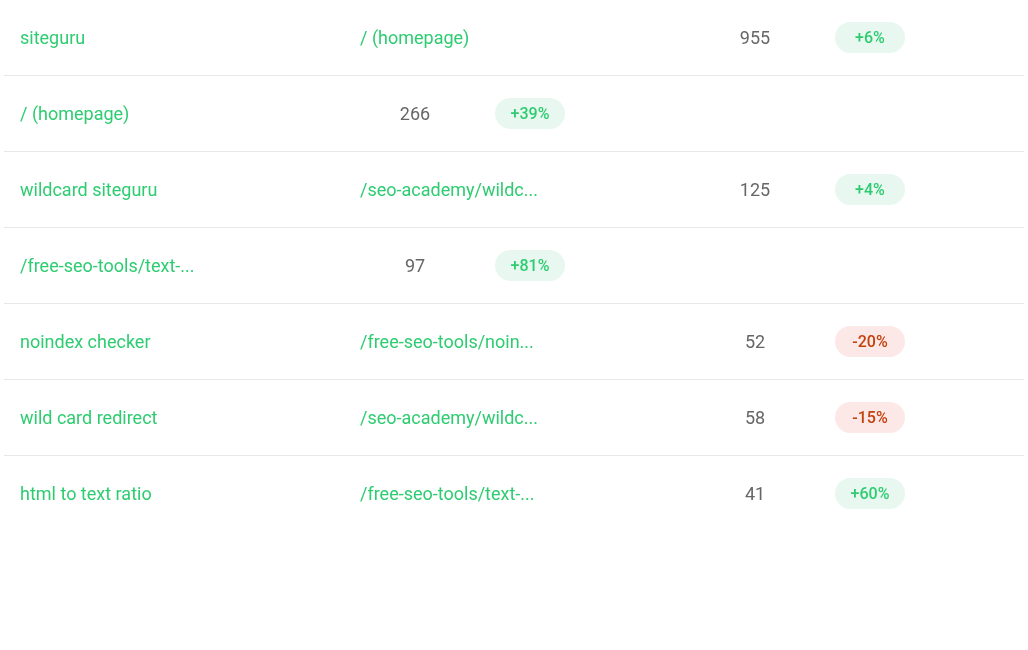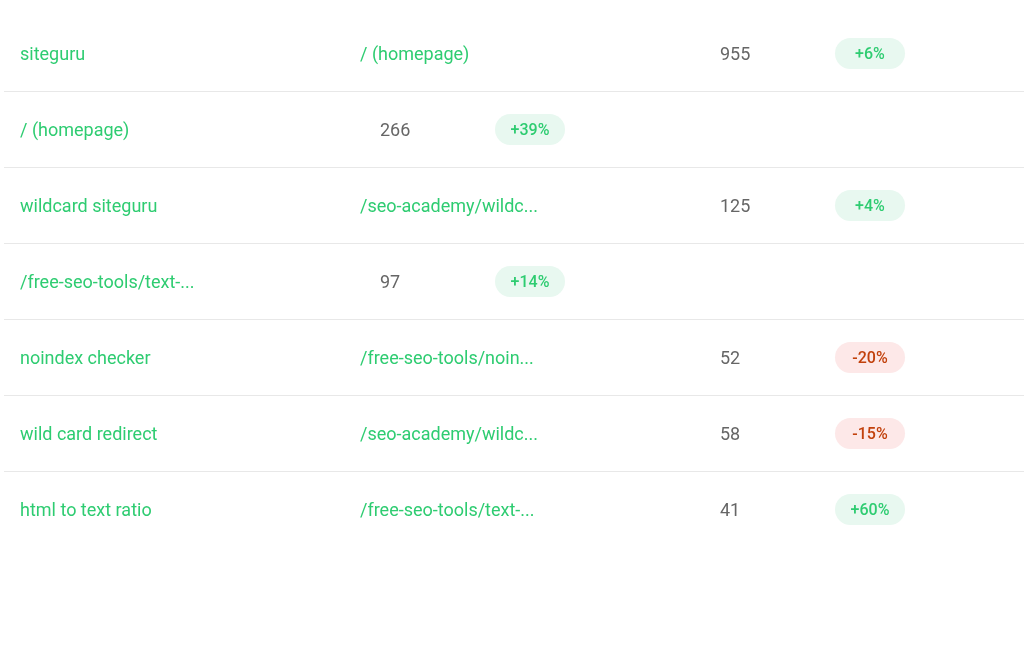--- a/index.html
+++ b/index.html
@@ -10,21 +10,21 @@
 
     body {
       font-family: -apple-system, BlinkMacSystemFont, 'Segoe UI', Roboto, Helvetica, Arial, sans-serif;
       background-color: #ffffff;
       width: 1028px;
       min-height: 650px;
     }
 
     .table-container {
       width: 100%;
-      padding: 16px 4px;
+      padding: 0 4px;
     }
 
     .table-row {
       display: flex;
       align-items: center;
       padding: 22px 16px;
       border-bottom: 1px solid #e8e8e8;
     }
 
     .table-row:last-child {
@@ -43,21 +43,21 @@
       font-size: 18px;
       color: #2ecc71;
       font-weight: 400;
     }
 
     .col-count {
       flex: 0 0 100px;
       font-size: 18px;
       color: #666666;
       font-weight: 400;
-      text-align: left;
+      text-align: center;
       padding-right: 30px;
     }
 
     .col-change {
       flex: 0 0 100px;
       display: flex;
       justify-content: center;
       align-items: center;
     }
 
@@ -106,21 +106,21 @@
       <div class="col-url">/seo-academy/wildc...</div>
       <div class="col-count">125</div>
       <div class="col-change">
         <span class="badge badge-positive">+4%</span>
       </div>
     </div>
     <div class="table-row">
       <div class="col-url">/free-seo-tools/text-...</div>
       <div class="col-count">97</div>
       <div class="col-change">
-        <span class="badge badge-positive">+14%</span>
+        <span class="badge badge-positive">+81%</span>
       </div>
     </div>
     <div class="table-row">
       <div class="col-keyword">noindex checker</div>
       <div class="col-url">/free-seo-tools/noin...</div>
       <div class="col-count">52</div>
       <div class="col-change">
         <span class="badge badge-negative">-20%</span>
       </div>
     </div>

